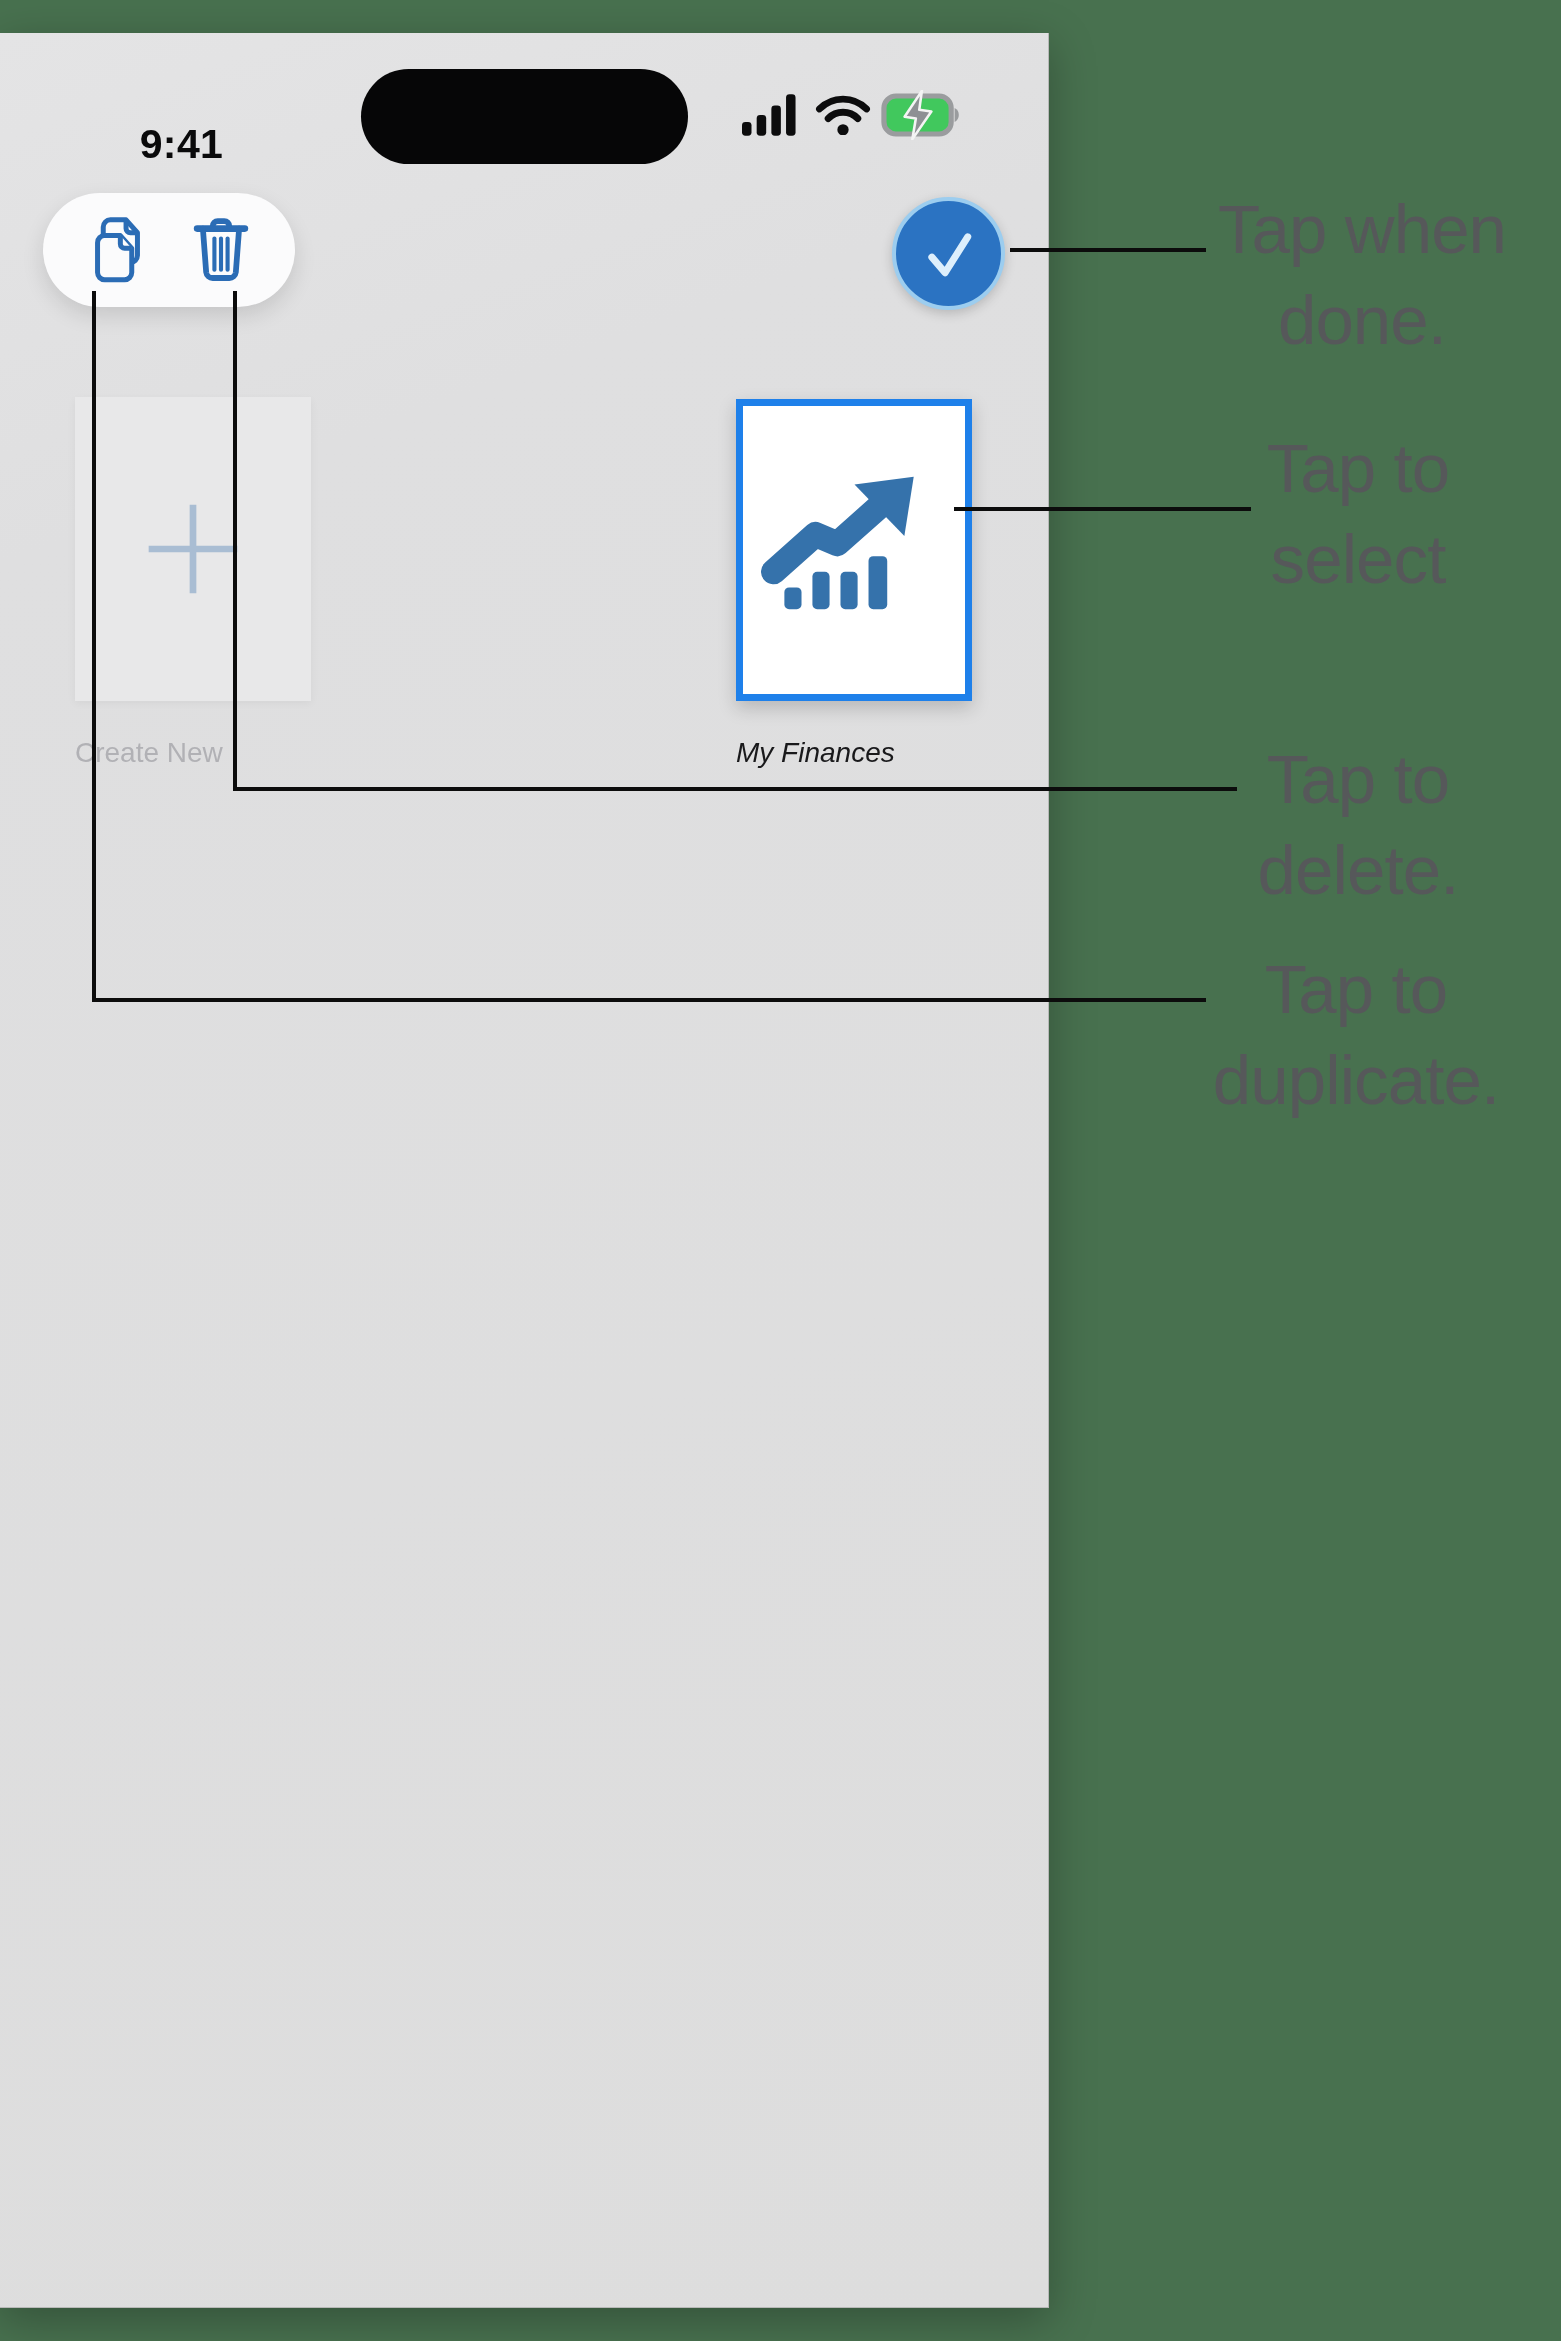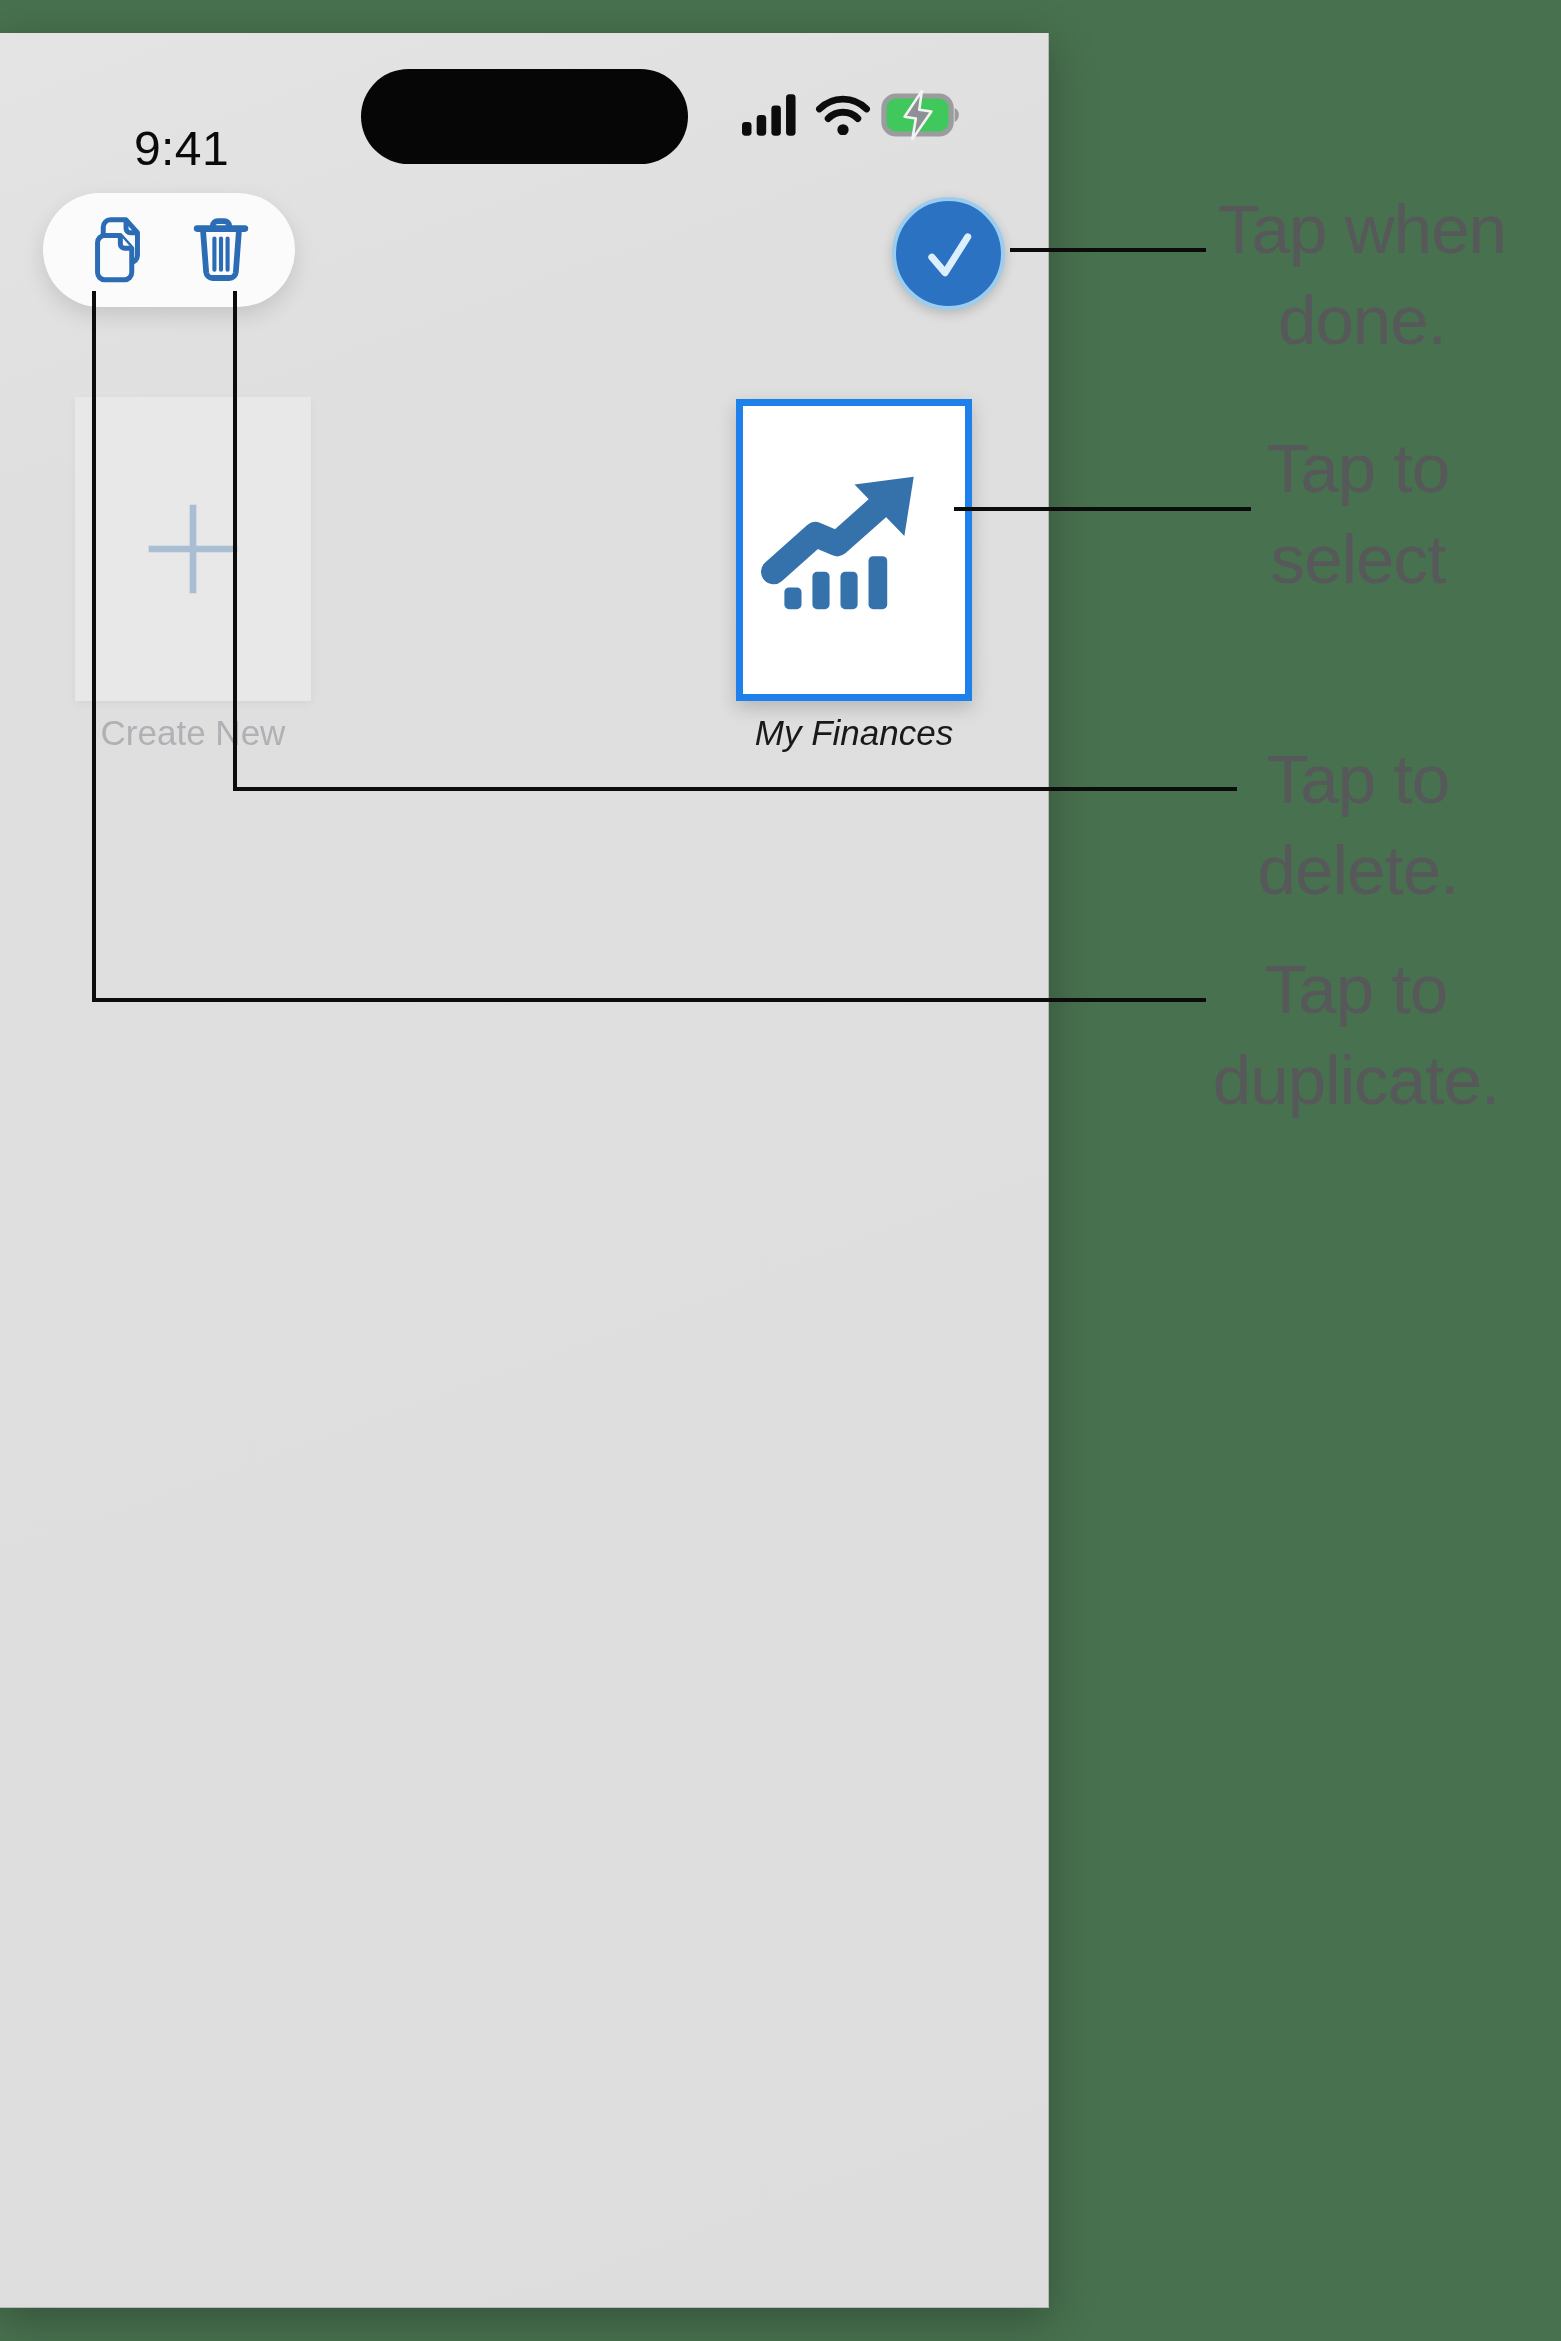--- a/index.html
+++ b/index.html
@@ -11,21 +11,21 @@
   
   .screen {
     position:absolute; left:0; top:33px; width:1048px; height:2274px;
     background:linear-gradient(160deg,#e4e4e5 0%, #dfdfe0 20%, #dddddd 100%);
     border-right:1.7px solid #b8b8b8; border-bottom:1.7px solid #b8b8b8;
     box-shadow:0 12px 43px rgba(0,0,0,.28);
   }
   
   .time {
     position:absolute; left:121px; top:88px; width:121px;
-    text-align:center; font-size:48px; font-weight:400; color:#0a0a0b;
+    text-align:center; font-size:41px; font-weight:700; color:#0a0a0b;
     letter-spacing:0.4px;
   }
   .island {
     position:absolute; left:361px; top:36px; width:327px; height:95px;
     background:#060607; border-radius:49px;
   }
   .sig  { position:absolute; left:742px; top:61px; }
   .wifi { position:absolute; left:815px; top:62px; }
   .batt { position:absolute; left:880px; top:57px; }
   
@@ -53,22 +53,22 @@
     background:#e8e8e9; box-shadow:0 2.6px 8.7px rgba(0,0,0,.05);
     display:flex; align-items:center; justify-content:center; cursor:pointer;
   }
   .card-fin {
     position:absolute; left:736px; top:366px; width:236px; height:302px;
     box-sizing:border-box; background:#ffffff; border:7px solid #1e80ea;
     box-shadow:0 7px 17.3px rgba(0,0,0,.18);
     display:flex; align-items:center; justify-content:center; cursor:pointer;
   }
   .card-label {
-    position:absolute; width:236px; top:680px; text-align:center;
-    font-size:35px;
+    position:absolute; width:236px; top:704px; text-align:left;
+    font-size:28px;
   }
   .lbl-create { left:75px; color:#b1b1b5; }
   .lbl-fin    { left:736px; color:#19191b; font-weight:500;font-style:italic; }
   
   .conn { position:absolute; background:#0c0c0c; z-index:6; }
   .c-dup-v { left:92px;  top:291px;  width:4.3px;    height:711px; }
   .c-dup-h { left:92px;  top:998px; width:1114px; height:4.3px; }
   .c-del-v { left:233px;  top:291px;  width:4.3px;    height:500px; }
   .c-del-h { left:233px;  top:787px;  width:1004px; height:4.3px; }
   .c-done  { left:1010px; top:248px;  width:196px;  height:4.3px; }

